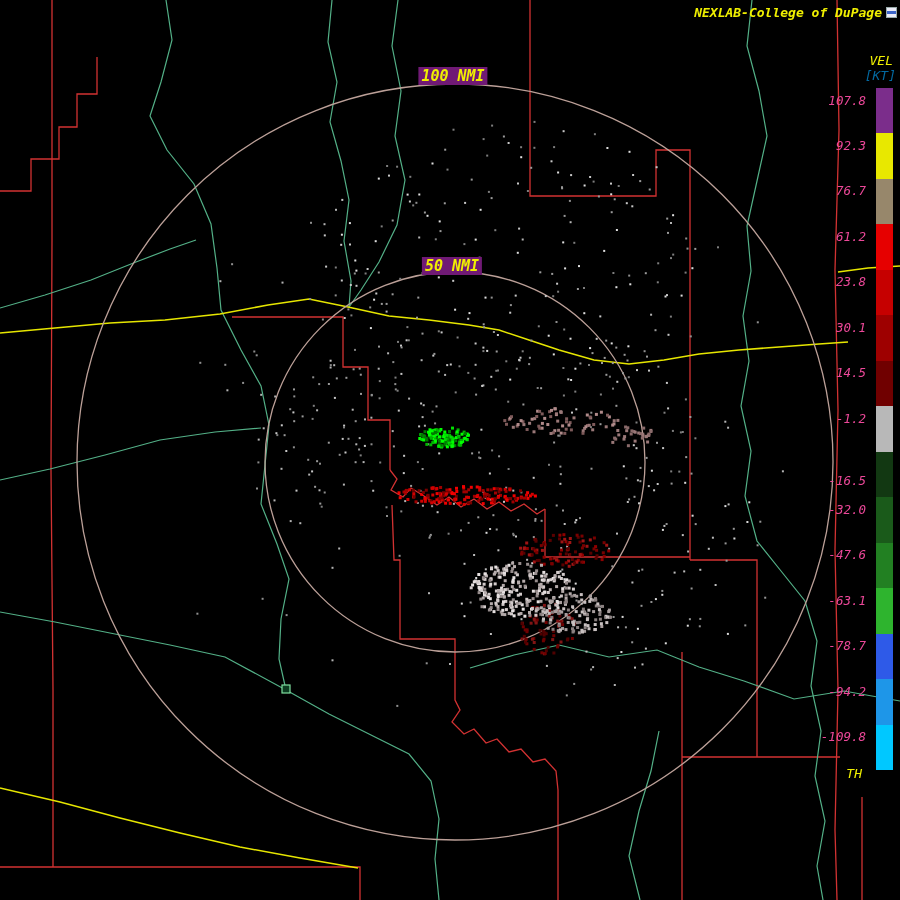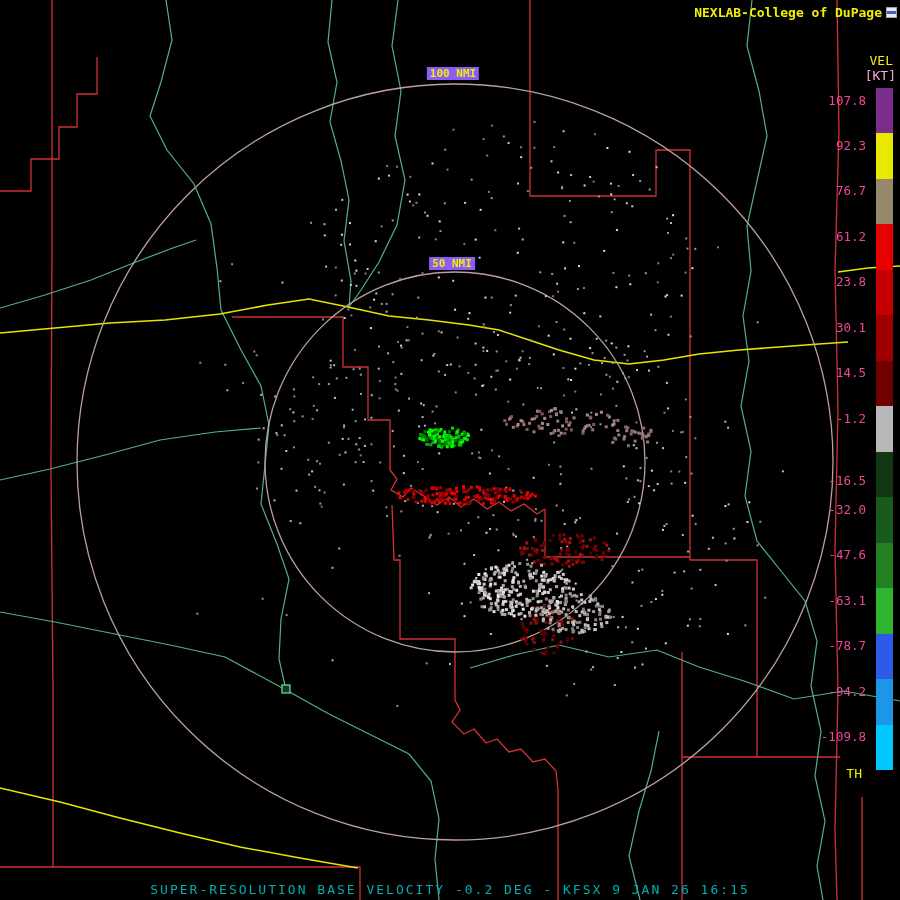--- a/index.html
+++ b/index.html
@@ -1,30 +1,30 @@
 <!DOCTYPE html>
 <html><head>
 <meta charset="utf-8">
 <style>
   *{margin:0;padding:0;box-sizing:border-box}
   html,body{background:#000;}
   .stage{position:relative;width:900px;height:900px;background:#000;overflow:hidden;
-         font-family:"DejaVu Sans Mono",monospace;}
+         font-family:"DejaVu Sans Mono",monospace;font-style:italic;}
   #map{position:absolute;left:0;top:0;}
   .brand{position:absolute;top:5px;right:3px;color:#F0F000;font-size:13px;font-weight:bold;
          display:flex;align-items:center;gap:4px;}
   .logo{width:11px;height:11px;display:inline-block;
         background:linear-gradient(180deg,#ECECF8 0 30%,#3C64C8 30% 62%,#ECECF8 62% 100%);
         border:1px solid #9aa;}
-  .ring-label{position:absolute;color:#F0F000;font-size:11px;font-weight:bold;background:#8b5cf6;
+  .ring-label{position:absolute;color:#F0F000;font-size:15px;font-weight:bold;background:#701a75;
               padding:0 3px;transform:translateX(-50%);white-space:nowrap;}
   #ring100{left:453px;top:67px;}
   #ring50{left:452px;top:257px;}
   .legend-vel{position:absolute;right:7px;top:53px;color:#F0F000;font-size:13px;}
-  .legend-kt{position:absolute;right:4px;top:68px;color:#f9a8d4;font-size:13px;}
+  .legend-kt{position:absolute;right:4px;top:68px;color:#0369a1;font-size:13px;}
   #colorbar{position:absolute;left:876px;top:88px;width:17px;height:682px;
             display:flex;flex-direction:column;}
   #colorbar .seg{flex:1;}
   .tick{position:absolute;right:34px;color:#ec4899;font-size:12.5px;line-height:13px;
         white-space:nowrap;}
   .legend-th{position:absolute;right:38px;top:766px;color:#F0F000;font-size:13px;}
   .status{position:absolute;bottom:3px;left:0;width:100%;text-align:center;color:#00AFAF;
           font-size:13px;letter-spacing:2px;white-space:nowrap;}
 </style>
 </head>
@@ -1608,14 +1608,13 @@
       <div class="tick" style="top: 435px; margin-top: 39px;">-16.5</div>
       <div class="tick" style="top: 502.73px;">-32.0</div>
       <div class="tick" style="top: 548.2px;">-47.6</div>
       <div class="tick" style="top: 593.67px;">-63.1</div>
       <div class="tick" style="top: 639.14px;">-78.7</div>
       <div class="tick" style="top: 684.61px;">-94.2</div>
       <div class="tick" style="top: 730.08px;">-109.8</div>
     </div>
   <div class="legend-th">TH</div>
 
-  <div class="status">SUPER-RESOLUTION BASE VELOCITY -0.2 DEG - KFSX 9 JAN 26 16:15</div>
 </div>
 
 </body></html>

